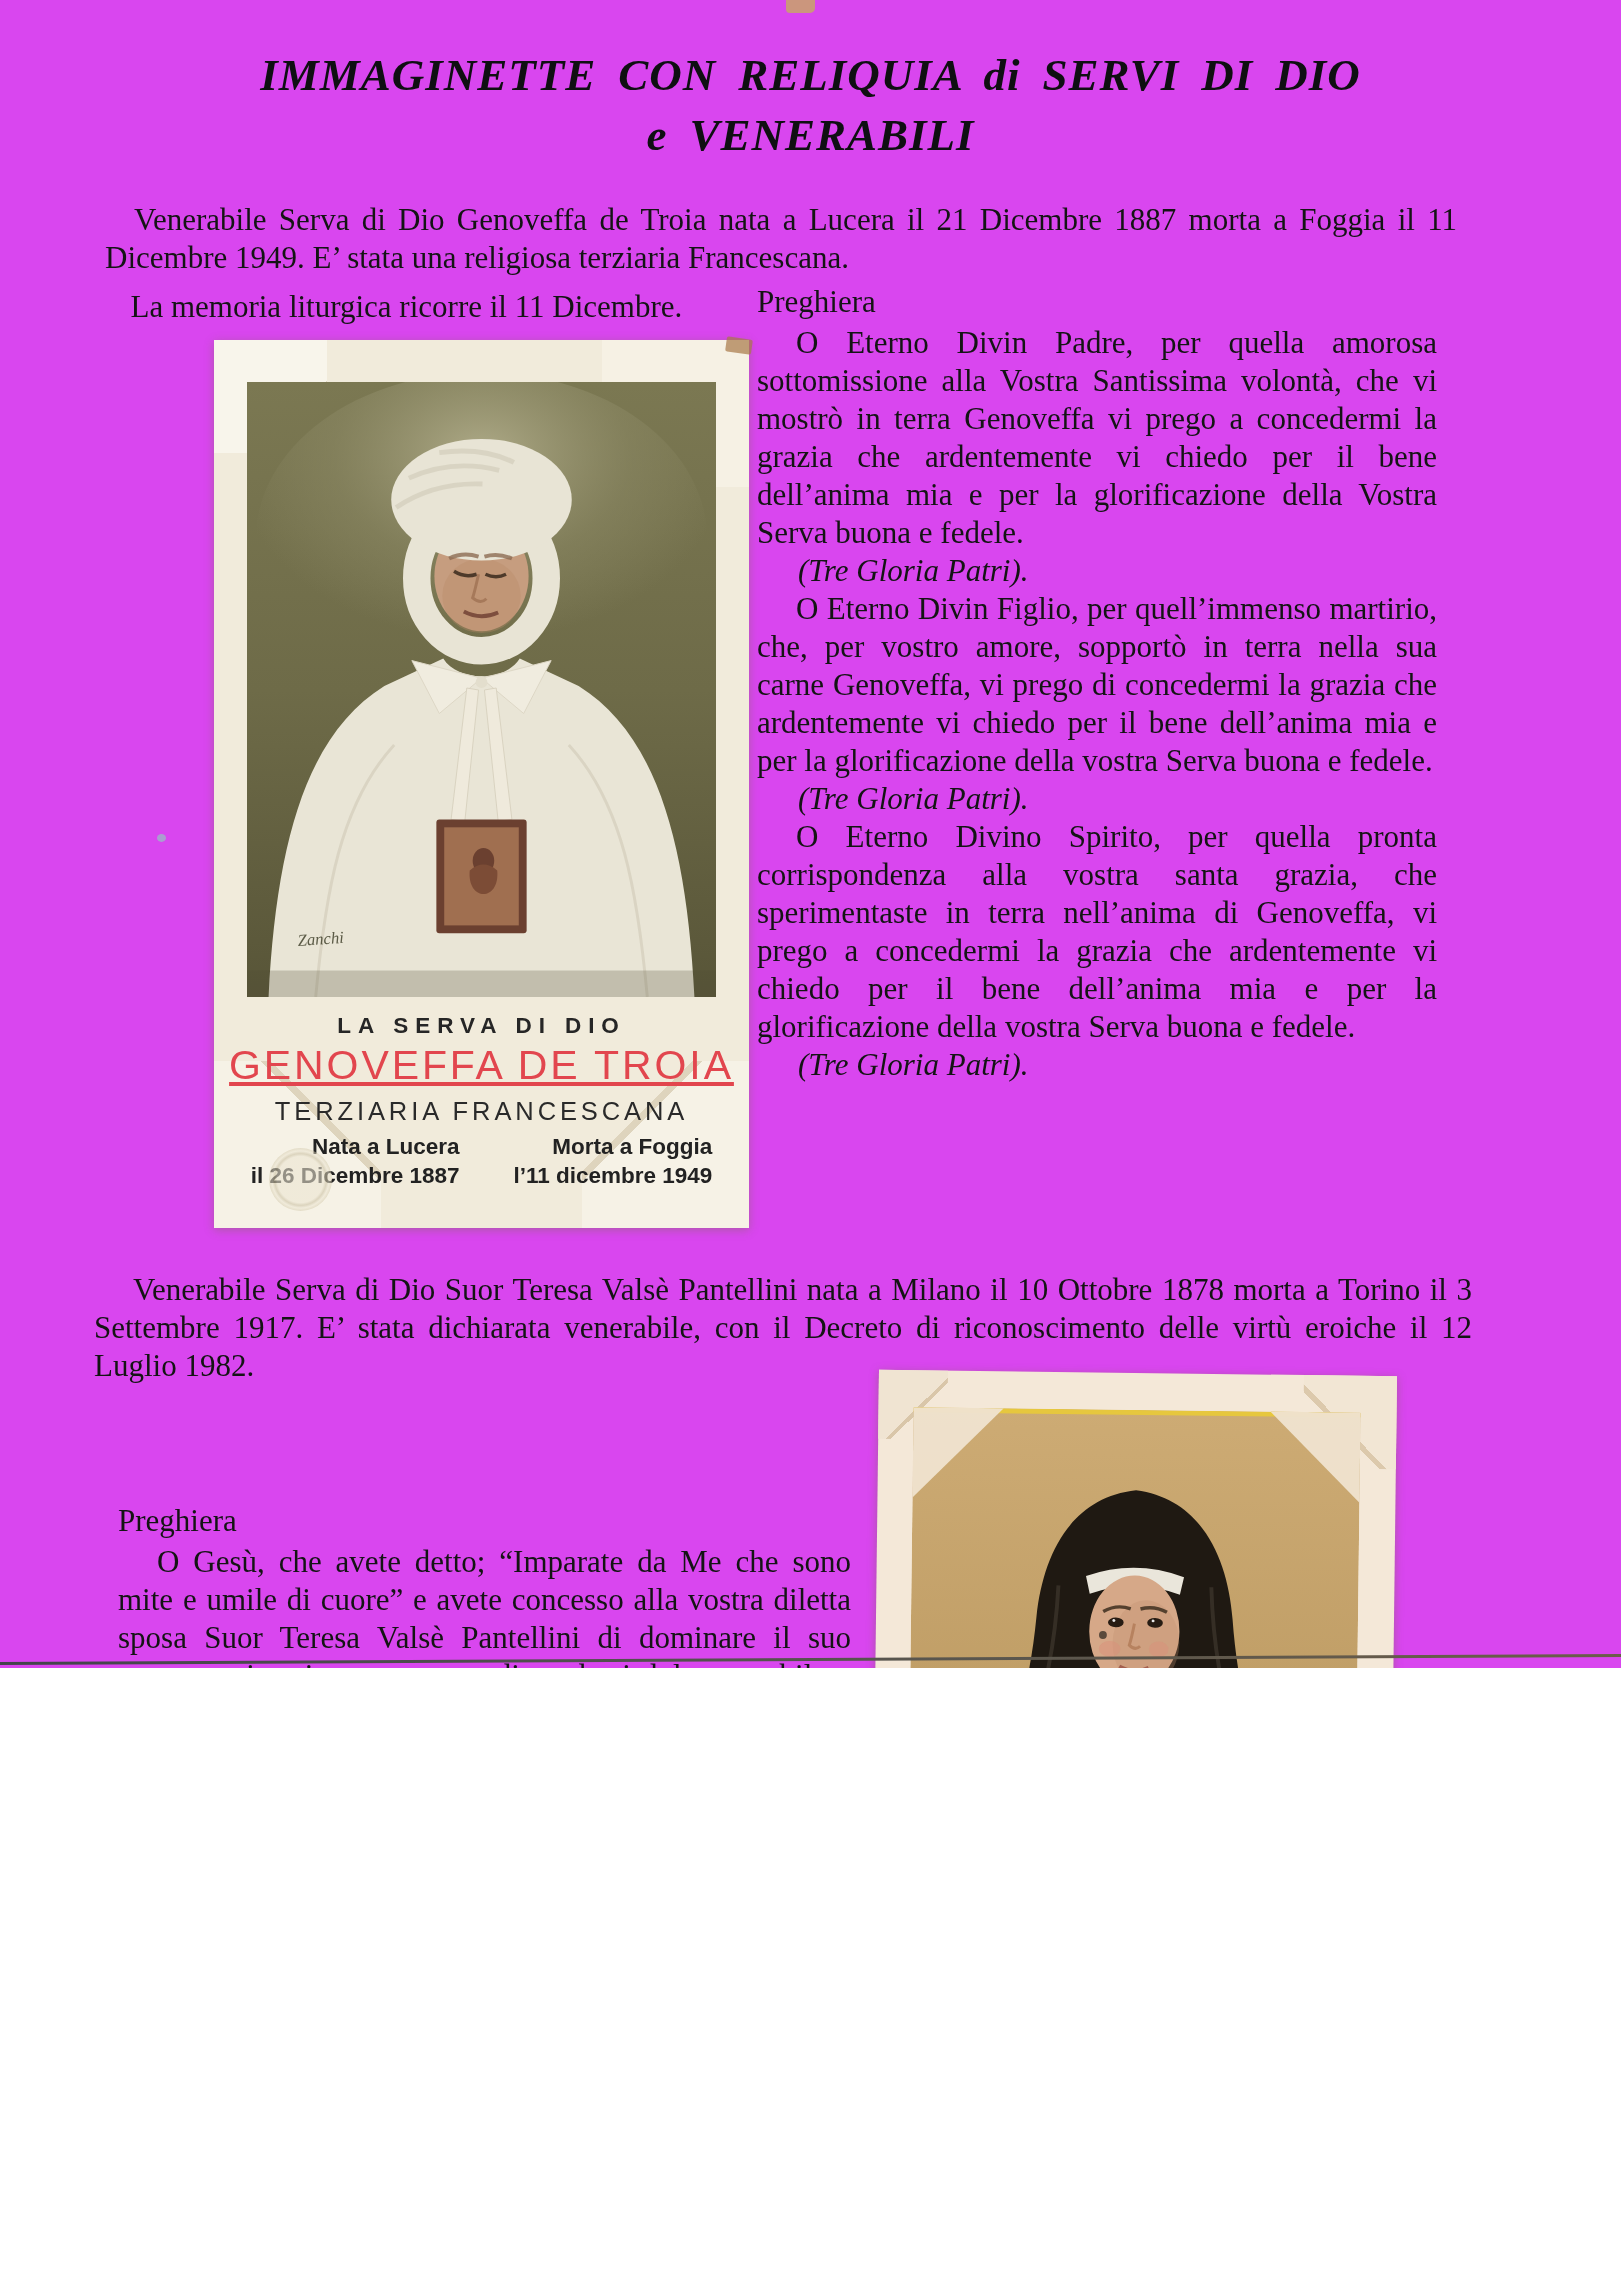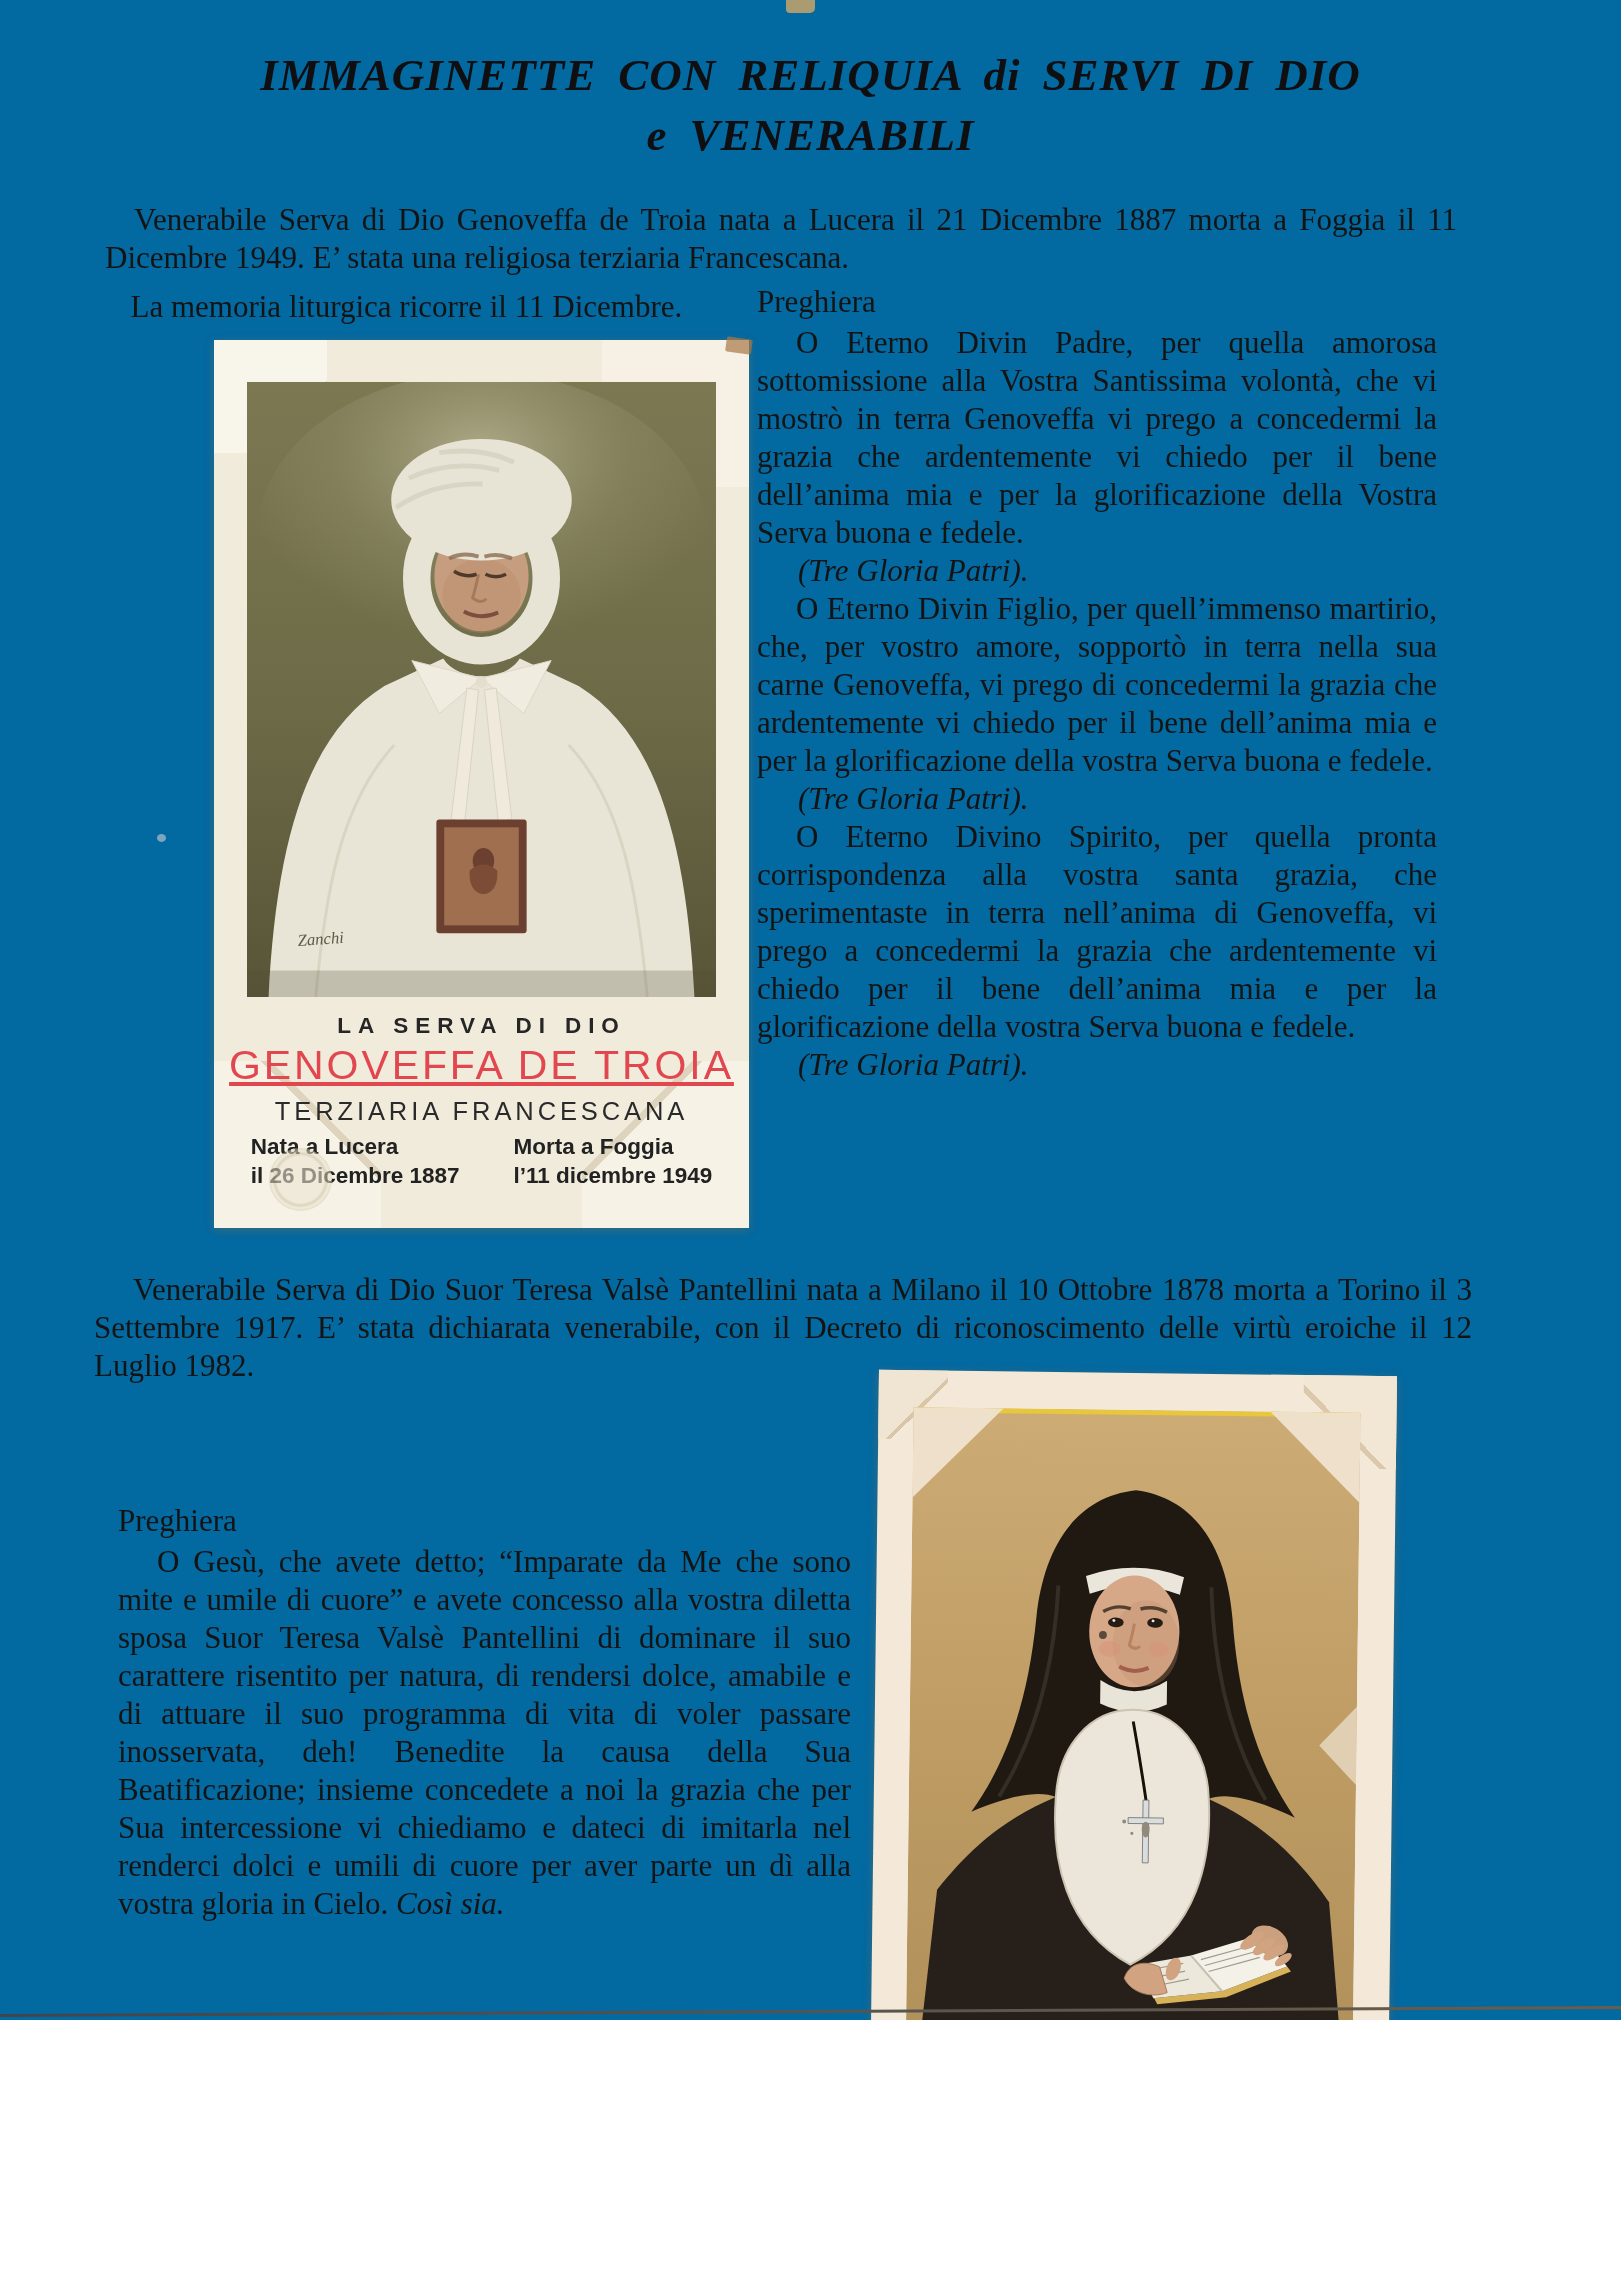--- a/index.html
+++ b/index.html
@@ -1,16 +1,16 @@
 <!DOCTYPE html>
 <html><head>
 <meta charset="utf-8">
 <style>
   html,body{margin:0;padding:0;background:#ffffff;}
-  .page{position:relative;width:1621px;height:2020px;background:#0369a1;overflow:hidden;
+  .page{position:relative;width:1621px;height:1668px;background:#d946ef;overflow:hidden;
         font-family:"Liberation Serif","DejaVu Serif",serif;color:#141414;}
   
   .title-block{position:absolute;top:45px;left:0;width:100%;text-align:center;
                font-weight:bold;font-style:italic;font-size:45px;line-height:60px;
                letter-spacing:1px;word-spacing:9.8px;color:#0f0f12;}
   .top-mark{position:absolute;left:786px;top:0;width:29px;height:12.7px;background:#c8a568;
             border-radius:0 0 4.9px 3.9px;opacity:.85;}
   .speck{position:absolute;left:157px;top:834px;width:8.8px;height:7.8px;border-radius:50%;
          background:#9fb3c8;opacity:.8;}
   
@@ -41,21 +41,21 @@
   .c1-smudge{position:absolute;right:-2.9px;top:-2px;width:25.5px;height:14.7px;background:#a87747;
              opacity:.7;transform:rotate(8deg);border-radius:2px;}
   .painting1{position:absolute;left:33px;top:42px;width:469px;height:615px;}
   .c1-label,.c1-name,.c1-sub{position:absolute;left:0;width:100%;text-align:center;
         font-family:"Liberation Sans","DejaVu Sans",sans-serif;}
   .c1-label{top:673px;font-size:22.5px;font-weight:bold;letter-spacing:6.9px;color:#262626;}
   .c1-name{top:702px;font-size:41px;letter-spacing:2.9px;color:#e2464e;text-decoration:underline;}
   .c1-sub{top:757px;font-size:25.5px;letter-spacing:3.9px;color:#2a2a2a;}
   .c1-rows{position:absolute;top:792px;left:9.8px;right:9.8px;display:flex;justify-content:space-around;
            font-family:"Liberation Sans","DejaVu Sans",sans-serif;font-weight:bold;font-size:22.5px;
-           line-height:29px;text-align:left;color:#222;}
+           line-height:29px;text-align:right;color:#222;}
   .c1-stamp{position:absolute;left:55px;top:808px;width:63px;height:63px;border-radius:50%;opacity:.6;
             background:radial-gradient(circle,rgba(235,228,208,.95) 52%,rgba(200,190,160,.95) 58%,rgba(235,228,208,.9) 64%,rgba(210,200,170,.8) 70%,rgba(240,234,216,.6) 76%);}
   
   .card2{position:absolute;left:879px;top:1373px;width:518px;height:870px;background:#f4e8d8;
          transform:rotate(0.7deg);transform-origin:50% 0;box-shadow:0 2px 8.8px rgba(120,105,80,.5);}
   .c2-tl{left:0;top:0;width:69px;height:69px;
          background:linear-gradient(135deg,#f0e4d2 55%,#d9c6a9 55%,#d9c6a9 59%,rgba(0,0,0,0) 59%);}
   .c2-tr{right:0;top:0;width:93px;height:93px;
          background:linear-gradient(225deg,#f2e6d4 55%,#dcc9ac 55%,#dcc9ac 59%,rgba(0,0,0,0) 59%);}
   .c2-bl{left:0;bottom:0;width:147px;height:147px;

